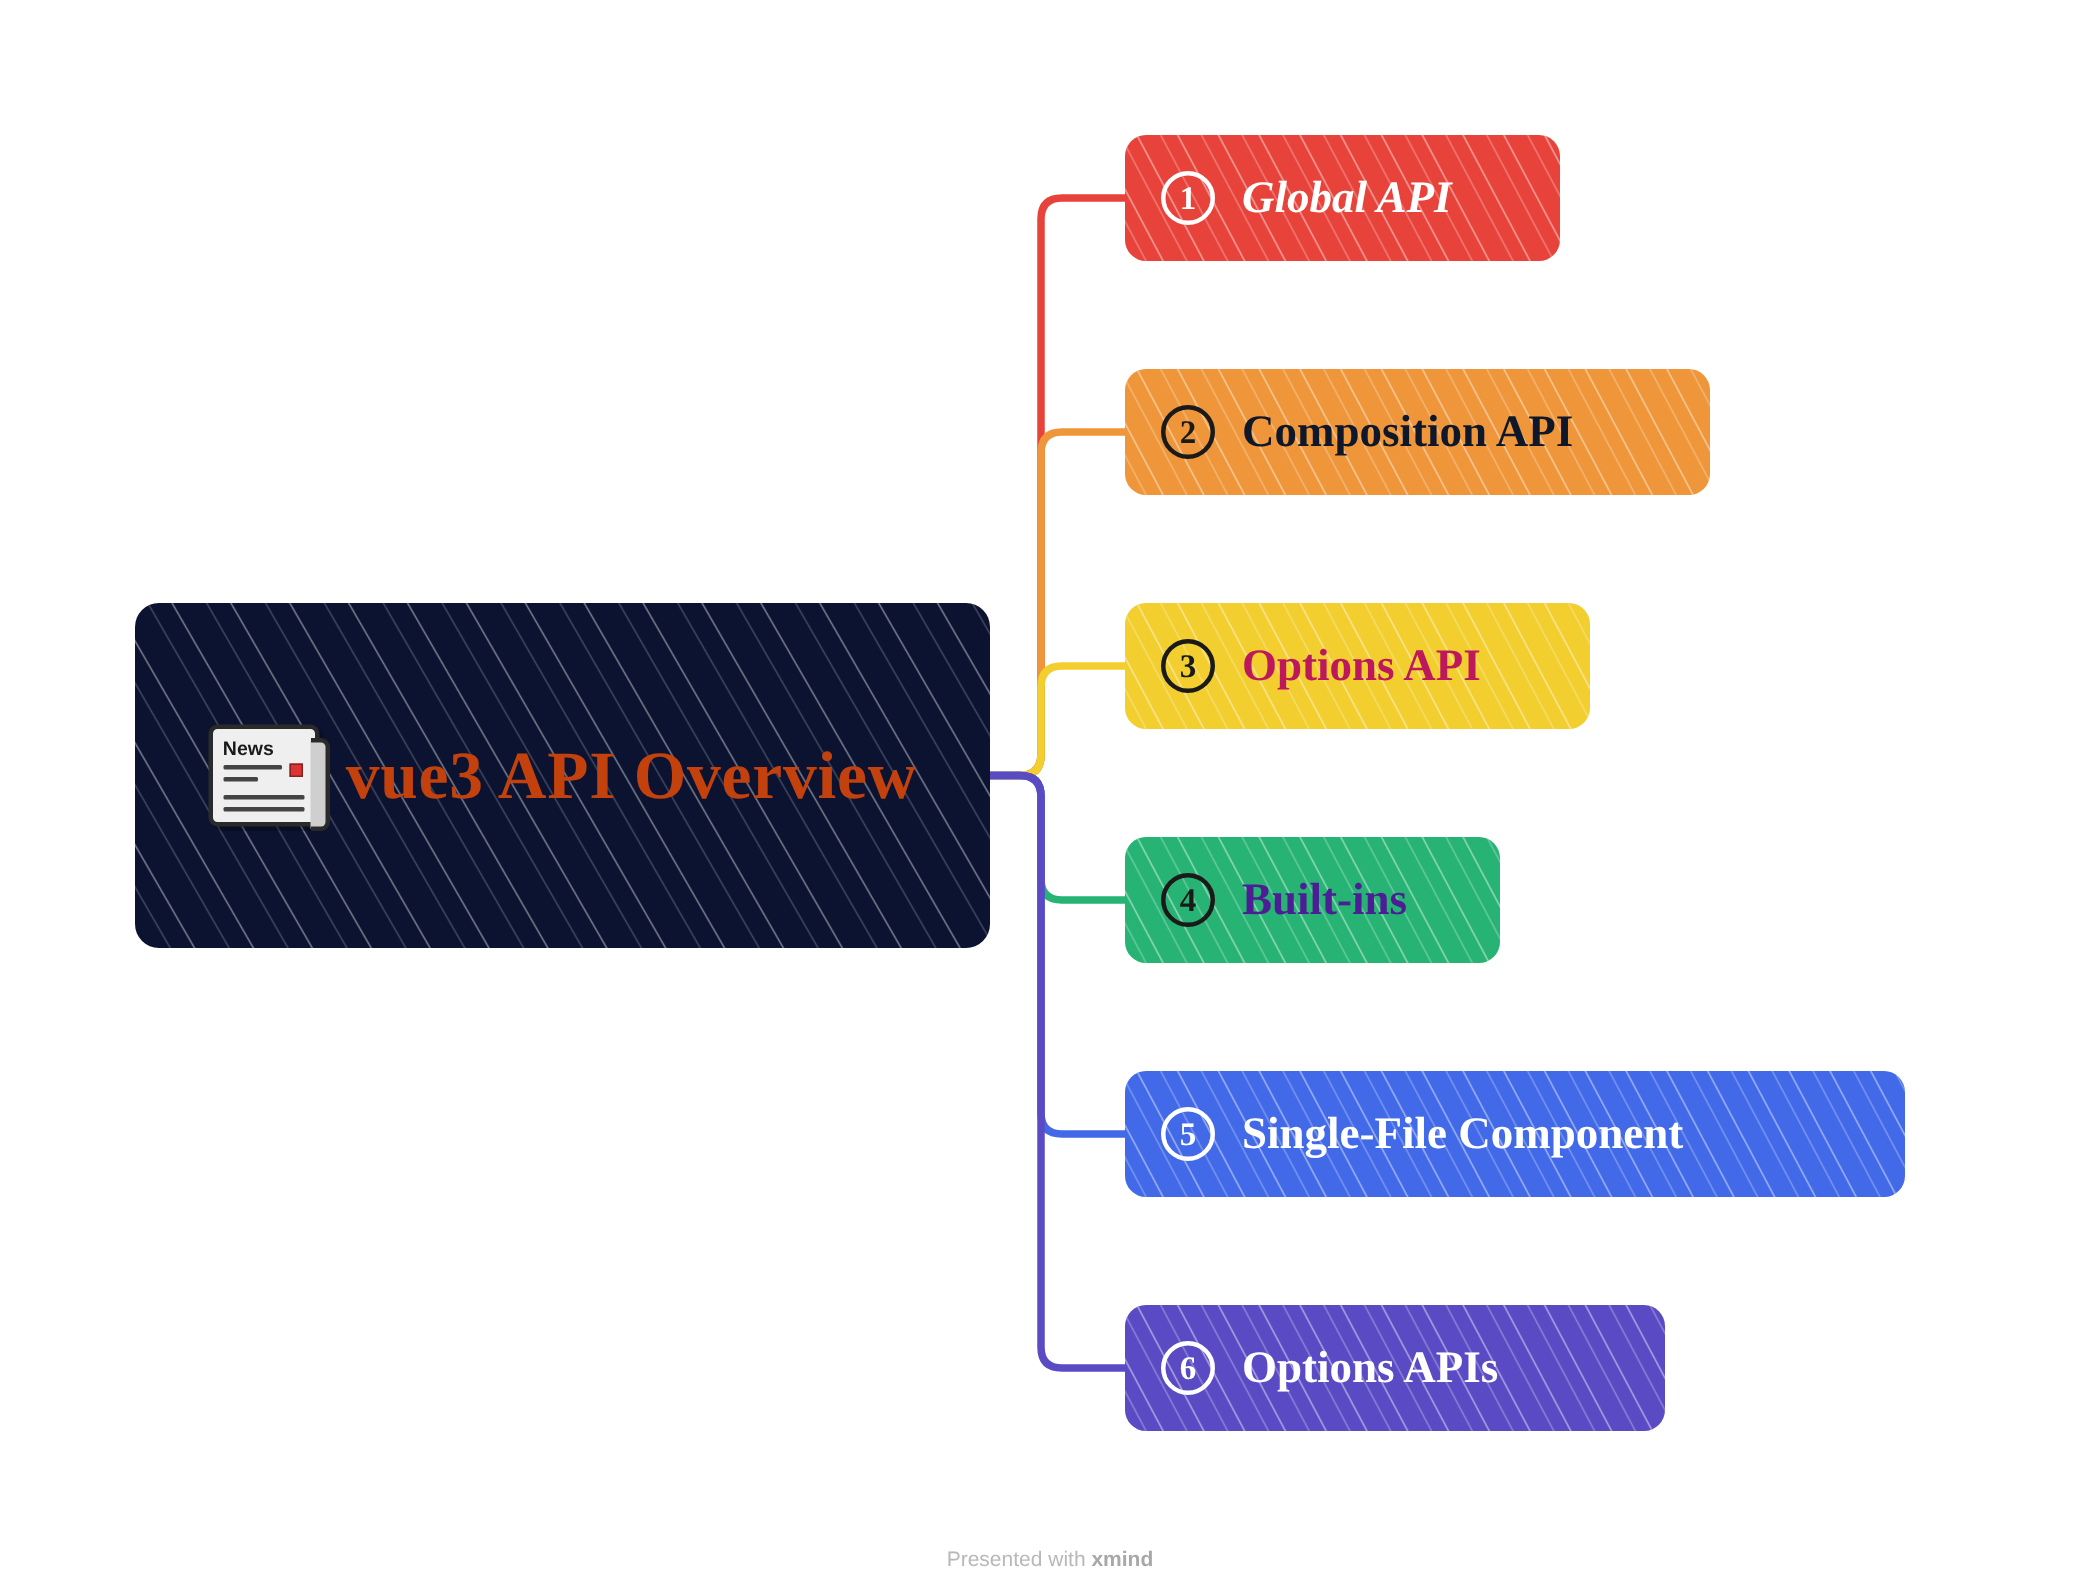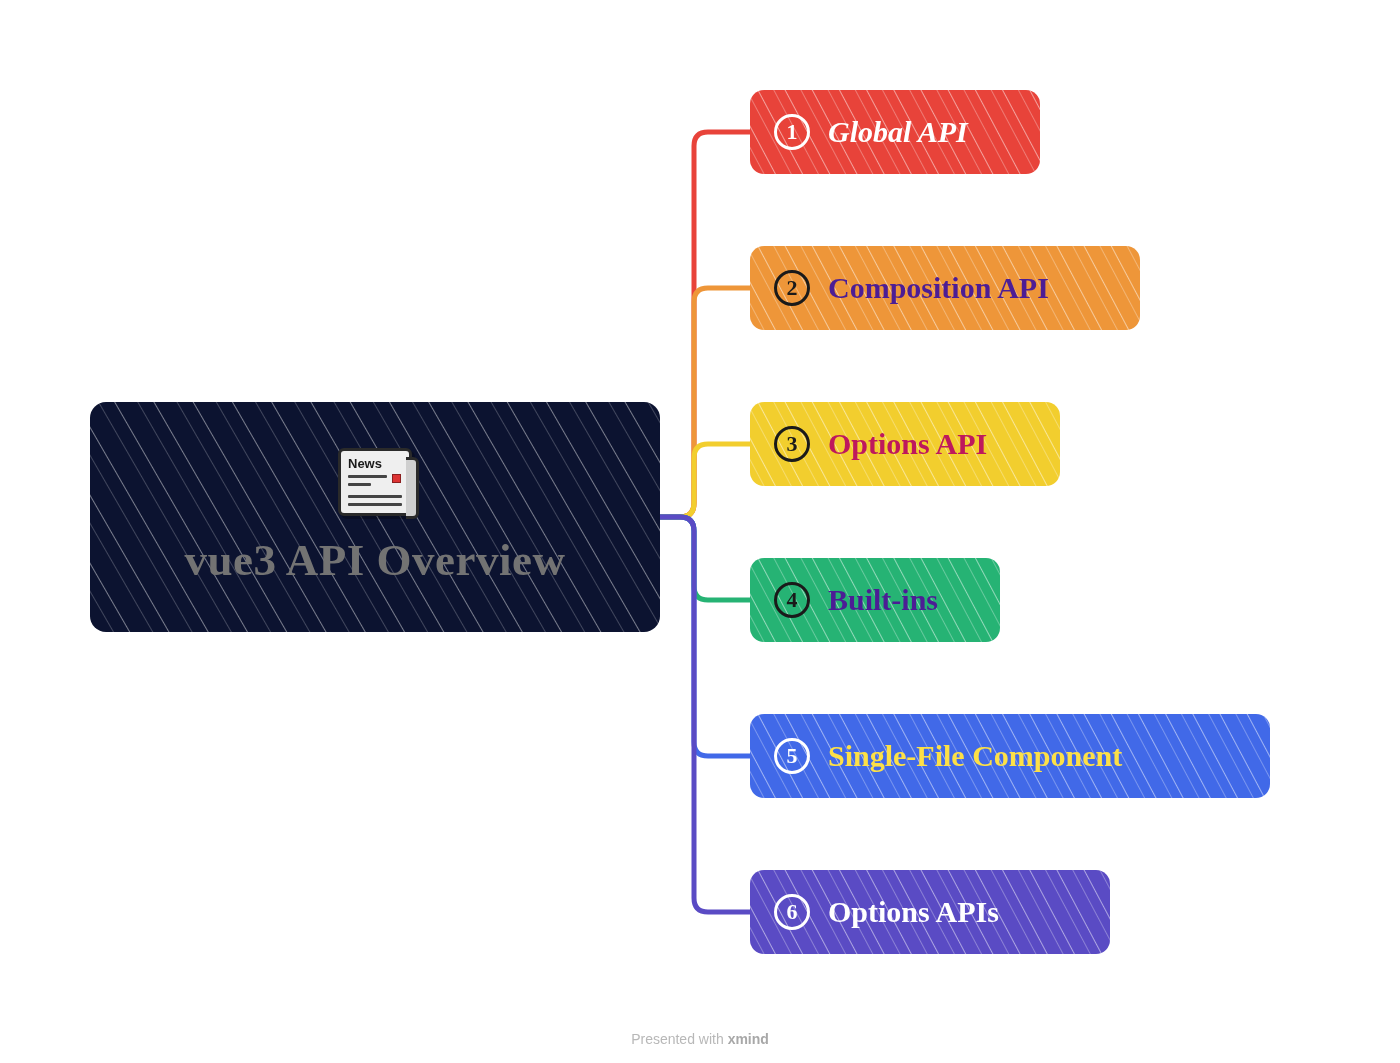--- a/index.html
+++ b/index.html
@@ -13,21 +13,21 @@
 }
 .root-node {
   position: absolute;
   left: 90px;
   top: 402px;
   width: 570px;
   height: 230px;
   background: #0c1330;
   border-radius: 16px;
   display: flex;
-  flex-direction: column;
+  flex-direction: row;
   align-items: center;
   justify-content: center;
   gap: 18px;
   overflow: hidden;
 }
 .root-node::before {
   content: "";
   position: absolute;
   inset: -40px;
   background: repeating-linear-gradient(
@@ -37,21 +37,21 @@
     rgba(255,255,255,0.22) 7px,
     rgba(255,255,255,0.0) 8px,
     rgba(255,255,255,0.0) 20px,
     rgba(255,255,255,0.45) 21px,
     rgba(255,255,255,0.0) 22px,
     rgba(255,255,255,0.0) 34px
   );
   pointer-events: none;
 }
 .root-title {
-  color: #737373;
+  color: #c2410c;
   font-size: 45px;
   font-weight: bold;
   z-index: 2;
   letter-spacing: 0.5px;
 }
 .news-icon {
   width: 74px;
   height: 68px;
   background: #efefef;
   border: 3px solid #2a2a2a;
@@ -144,30 +144,30 @@
   font-size: 30px;
   font-weight: bold;
   z-index: 2;
   white-space: nowrap;
 }
 .n1 { background: #e8433a; top: 90px; left: 750px; width: 290px; }
 .n1 .branch-number { border-color: #fff; color: #fff; }
 .n1 .branch-label { color: #fff; font-style: italic; }
 .n2 { background: #ee9639; top: 246px; left: 750px; width: 390px; }
 .n2 .branch-number { border-color: #1a1a1a; color: #1a1a1a; }
-.n2 .branch-label { color: #4c1d95; }
+.n2 .branch-label { color: #0f172a; }
 .n3 { background: #f2ce2e; top: 402px; left: 750px; width: 310px; }
 .n3 .branch-number { border-color: #1a1a1a; color: #1a1a1a; }
 .n3 .branch-label { color: #be185d; }
 .n4 { background: #26b374; top: 558px; left: 750px; width: 250px; }
 .n4 .branch-number { border-color: #1a1a1a; color: #1a1a1a; }
 .n4 .branch-label { color: #4c1d95; }
 .n5 { background: #4169e8; top: 714px; left: 750px; width: 520px; }
 .n5 .branch-number { border-color: #fff; color: #fff; }
-.n5 .branch-label { color: #fde047; }
+.n5 .branch-label { color: #ffffff; }
 .n6 { background: #5a4bc4; top: 870px; left: 750px; width: 360px; }
 .n6 .branch-number { border-color: #fff; color: #fff; }
 .n6 .branch-label { color: #fff; }
 
 .connectors {
   position: absolute;
   left: 0; top: 0;
   width: 1400px;
   height: 1063px;
   pointer-events: none;

